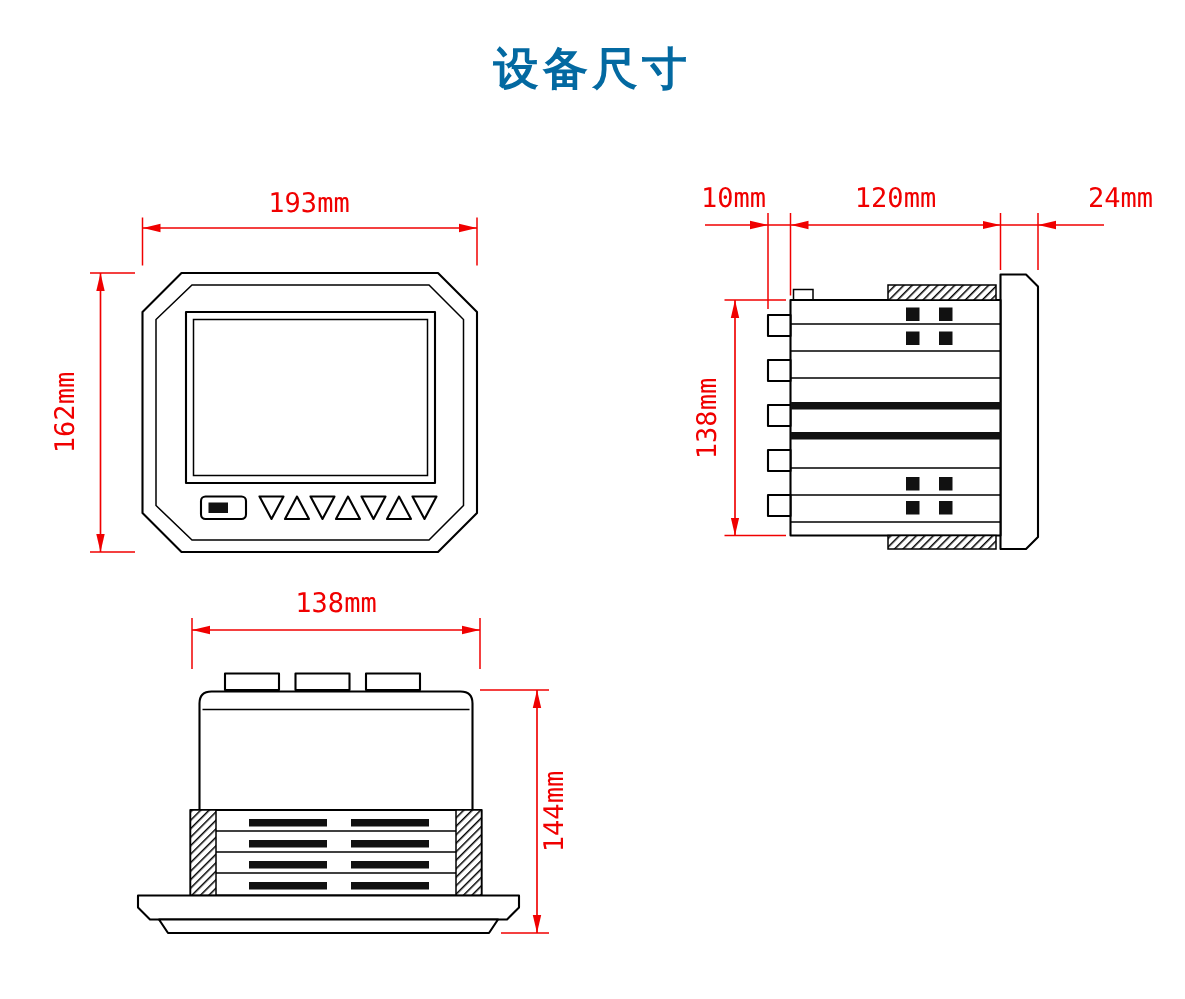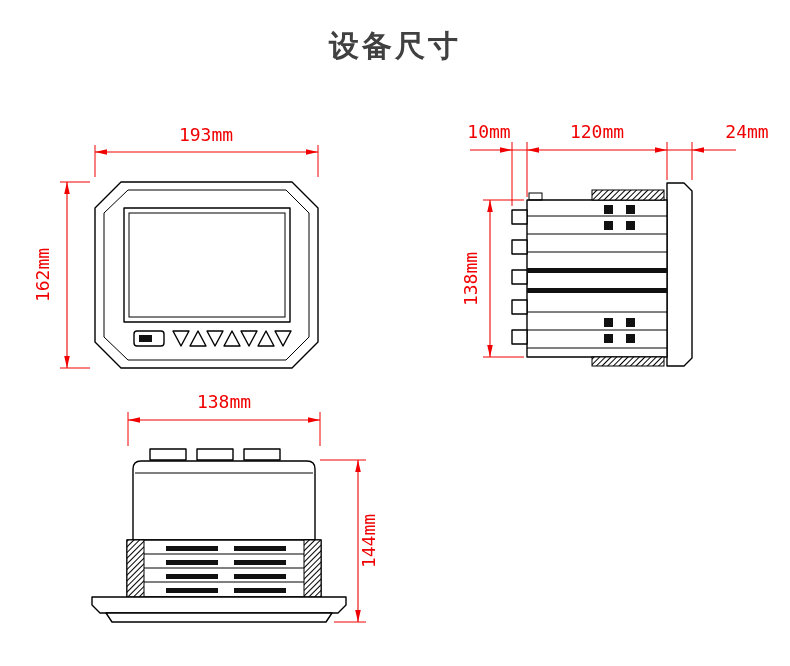--- a/index.html
+++ b/index.html
@@ -1,19 +1,19 @@
 <!DOCTYPE html>
 <html><head>
 <meta charset="utf-8">
 <style>
   html,body{margin:0;padding:0;background:#ffffff;}
   .page{position:relative;width:790px;height:666px;background:#ffffff;overflow:hidden;
         font-family:"DejaVu Sans",sans-serif;}
   .title{position:absolute;top:26px;left:0;width:100%;text-align:center;
-         font-size:30px;font-weight:bold;color:#404040;letter-spacing:3px;}
+         font-size:30px;font-weight:bold;color:#0369a1;letter-spacing:3px;}
   svg{position:absolute;top:0;left:0;}
   .kf{stroke:#000;fill:#fff;stroke-width:1.4;stroke-linejoin:round;}
   .kfill{fill:#111;stroke:none;}
   .thin{stroke:#000;fill:none;stroke-width:1;}
   .hatchbox{fill:url(#hatch);stroke:#000;stroke-width:1;}
   .dim{stroke:#f00000;stroke-width:1.1;fill:none;
        marker-start:url(#dimArrow);marker-end:url(#dimArrow);}
   .dimE{stroke:#f00000;stroke-width:1.1;fill:none;marker-end:url(#dimArrow);}
   .dimS{stroke:#f00000;stroke-width:1.1;fill:none;marker-start:url(#dimArrow);}
   .ext{stroke:#f00000;stroke-width:1;fill:none;}

